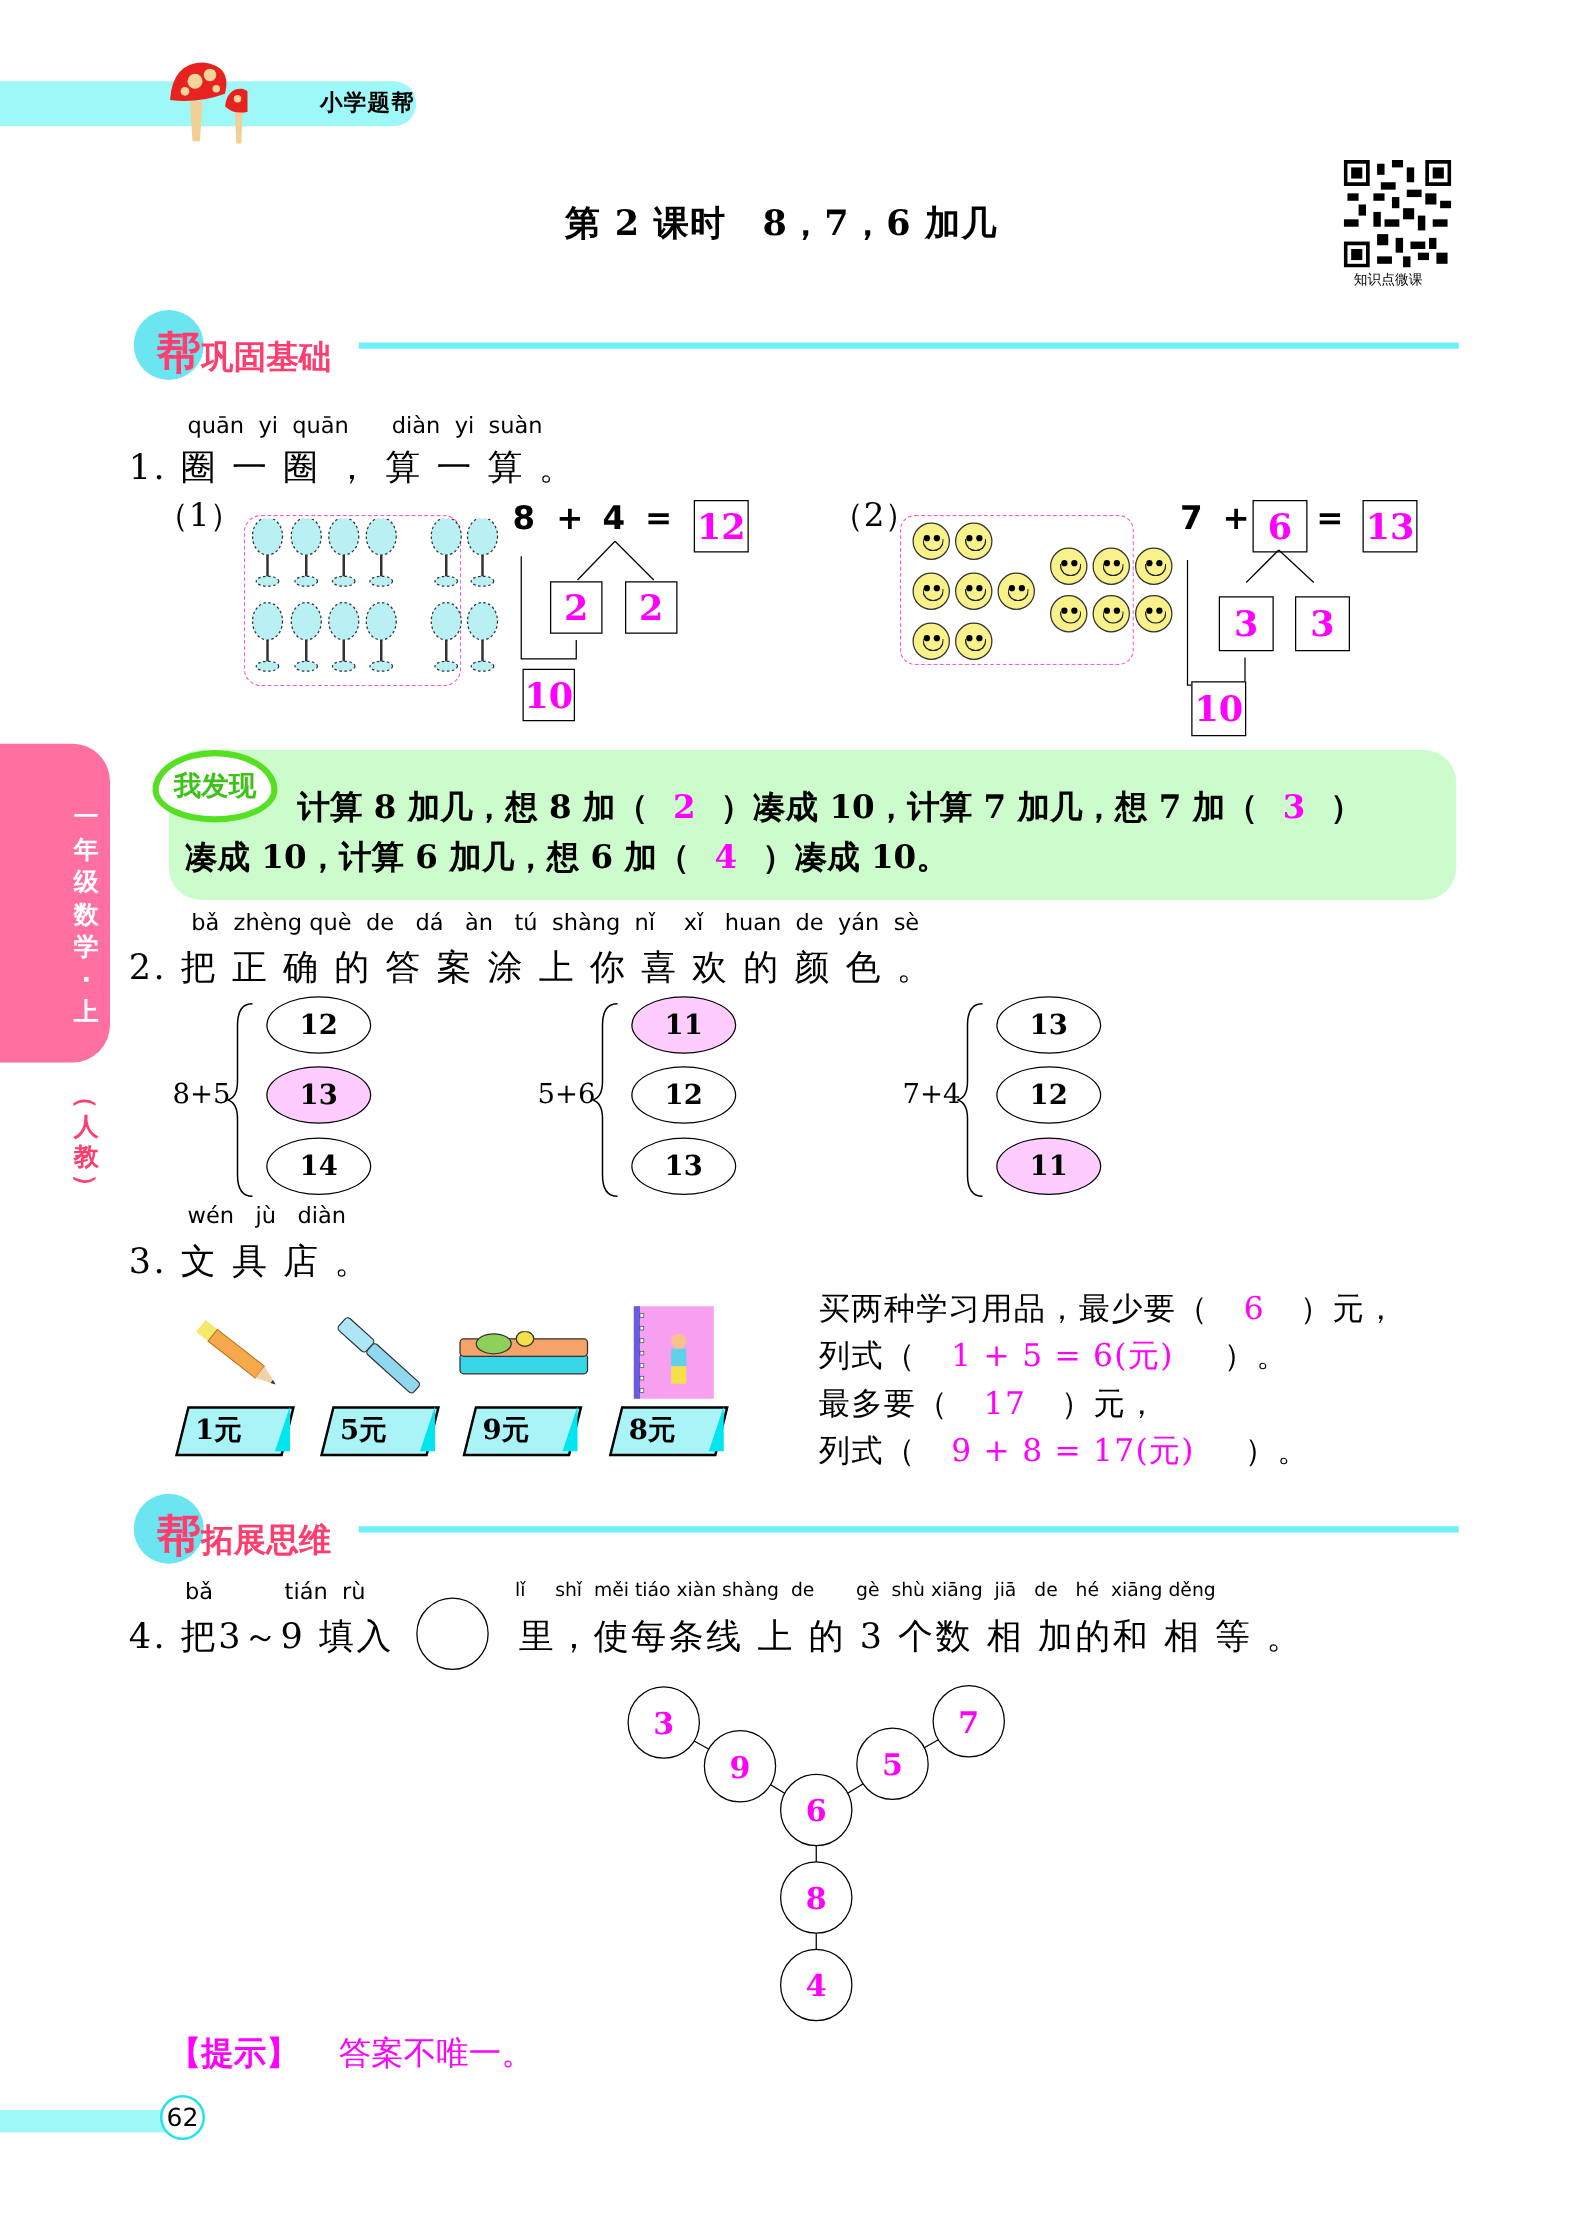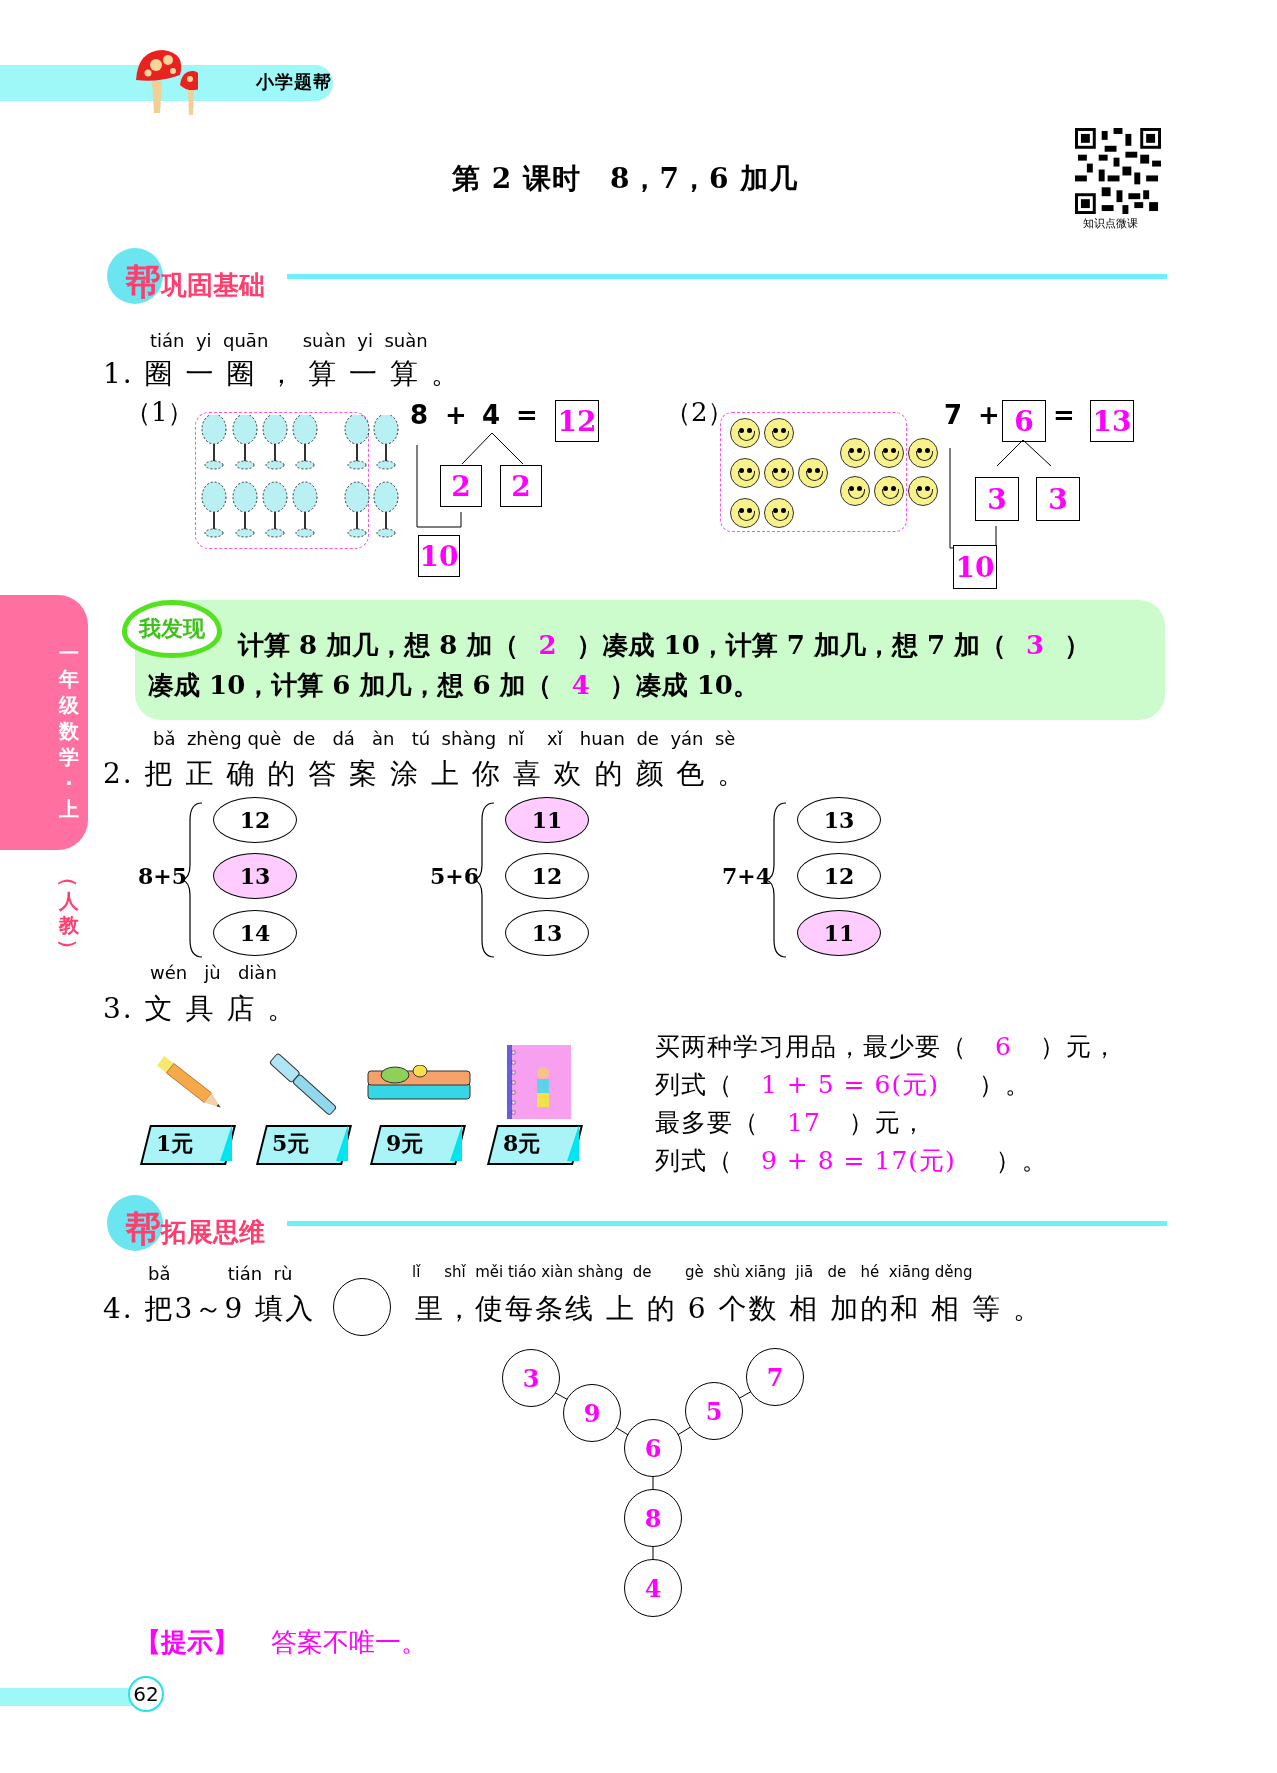--- a/index.html
+++ b/index.html
@@ -28,21 +28,21 @@
   .smile:before,.smile:after{content:"";position:absolute;top:9px;width:5px;height:5px;border-radius:50%;background:#000;}
   .smile:before{left:8px}.smile:after{left:16px}
   .smile i{position:absolute;left:7px;top:12px;width:15px;height:9px;border:1.5px solid #222;border-top:none;border-radius:0 0 9px 9px;}
   
   .disc{left:135px;top:600px;width:1030px;height:120px;background:#ccfccc;border-radius:26px;}
   .disc-badge{left:122px;top:600px;width:100px;height:58px;background:#fff;border:5px solid #55e022;border-radius:50% 50% 50% 50%/55% 55% 45% 45%;display:flex;align-items:center;justify-content:center;font-family:"DejaVu Sans",sans-serif;font-weight:bold;color:#3ec21a;font-size:22px;box-sizing:border-box;}
   .disc-text{font-size:26px;white-space:pre;font-weight:bold;}
   
   .ell{position:absolute;width:84px;height:46px;border:1.5px solid #000;border-radius:50%;display:flex;align-items:center;justify-content:center;font-weight:bold;font-size:22px;box-sizing:border-box;background:#fff;}
   .ell.sel{background:#ffccff;}
-  .expr{position:absolute;font-weight:bold;font-size:22px;}
+  .expr{position:absolute;font-weight:normal;font-size:22px;}
   
   .tag{position:absolute;width:95px;height:38px;}
   .tag .front{position:absolute;left:0;top:0;width:82px;height:36px;background:#aaf4f8;border:2px solid #000;transform:skewX(-14deg);transform-origin:bottom left;}
   .tag .side{position:absolute;left:80px;top:0;width:0;height:0;border-left:12px solid transparent;border-bottom:36px solid #00e5ef;}
   .tag span{position:absolute;left:16px;top:4px;font-weight:bold;font-size:22px;}
   .ans{font-size:25px;white-space:pre;letter-spacing:1px;}
   
   .circ{position:absolute;width:58px;height:58px;border:1.5px solid #000;border-radius:50%;display:flex;align-items:center;justify-content:center;color:#ff00ff;font-weight:bold;font-size:24px;background:#fff;box-sizing:border-box;}
   .side-tab{left:0;top:595px;width:88px;height:255px;background:#ff6fa0;border-radius:0 30px 30px 0;}
   .side-text{left:58px;top:640px;width:22px;color:#fff;font-family:"DejaVu Sans",sans-serif;font-weight:bold;font-size:20px;line-height:26px;text-align:center;}
@@ -124,21 +124,21 @@
     <div>教</div>
     <div style="transform:rotate(90deg)">）</div>
 </div>
 
 <div class="abs sec" style="left:107px;top:248px;width:1060px">
   <div class="sec-circle"></div>
   <div class="sec-title"><span class="big">帮</span><span>巩固基础</span></div>
   <div class="sec-line" style="left:180px;width:880px"></div>
 </div>
 
-<div class="abs pinyin" style="left:150px;top:330px">tián  yi  quān      suàn  yi  suàn</div>
+<div class="abs pinyin" style="left:150px;top:330px">quān  yi  quān      diàn  yi  suàn</div>
 <div class="abs qline" style="left:103px;top:355px">1. 圈 一 圈 ， 算 一 算 。</div>
 
 <div class="abs" style="left:125px;top:395px;font-size:26px">（1）</div>
 <div class="dash" style="left:195px;top:412px;width:172px;height:135px"></div>
 <div class="abs" style="left:200px;top:415px;width:200px;height:140px">
   <svg width="200" height="140">
     <defs>
         <g id="wg">
           <ellipse cx="14" cy="14" rx="12" ry="15" fill="#b8f0f3" stroke="#333" stroke-dasharray="2 2"></ellipse>
           <line x1="14" y1="29" x2="14" y2="48" stroke="#333" stroke-width="2"></line>
@@ -331,21 +331,21 @@
 <div class="abs sec" style="left:107px;top:1195px;width:1060px">
   <div class="sec-circle"></div>
   <div class="sec-title"><span class="big">帮</span><span>拓展思维</span></div>
   <div class="sec-line" style="left:180px;width:880px"></div>
 </div>
 
 <div class="abs pinyin" style="left:148px;top:1263px">bǎ          tián  rù</div>
 <div class="abs pinyin" style="left:412px;top:1263px;font-size:15px">lǐ     shǐ  měi tiáo xiàn shàng  de       gè  shù xiāng  jiā   de   hé  xiāng děng</div>
 <div class="abs qline" style="left:103px;top:1290px">4. 把3～9 填入</div>
 <div class="abs" style="left:333px;top:1278px;width:58px;height:58px;border:1.5px solid #000;border-radius:50%;box-sizing:border-box"></div>
-<div class="abs qline" style="left:415px;top:1290px">里，使每条线 上 的 6 个数 相 加的和 相 等 。</div>
+<div class="abs qline" style="left:415px;top:1290px">里，使每条线 上 的 3 个数 相 加的和 相 等 。</div>
 
 <svg class="abs" style="left:480px;top:1330px" width="360" height="300">
   <line x1="52" y1="50" x2="112" y2="83" stroke="#000"></line>
     <line x1="112" y1="83" x2="173" y2="120" stroke="#000"></line>
   <line x1="295" y1="48" x2="235" y2="82" stroke="#000"></line>
     <line x1="235" y1="82" x2="173" y2="120" stroke="#000"></line>
   <line x1="173" y1="120" x2="173" y2="260" stroke="#000"></line>
 </svg>
 <div class="circ" style="left:502px;top:1349px">3</div>
 <div class="circ" style="left:563px;top:1384px">9</div>

